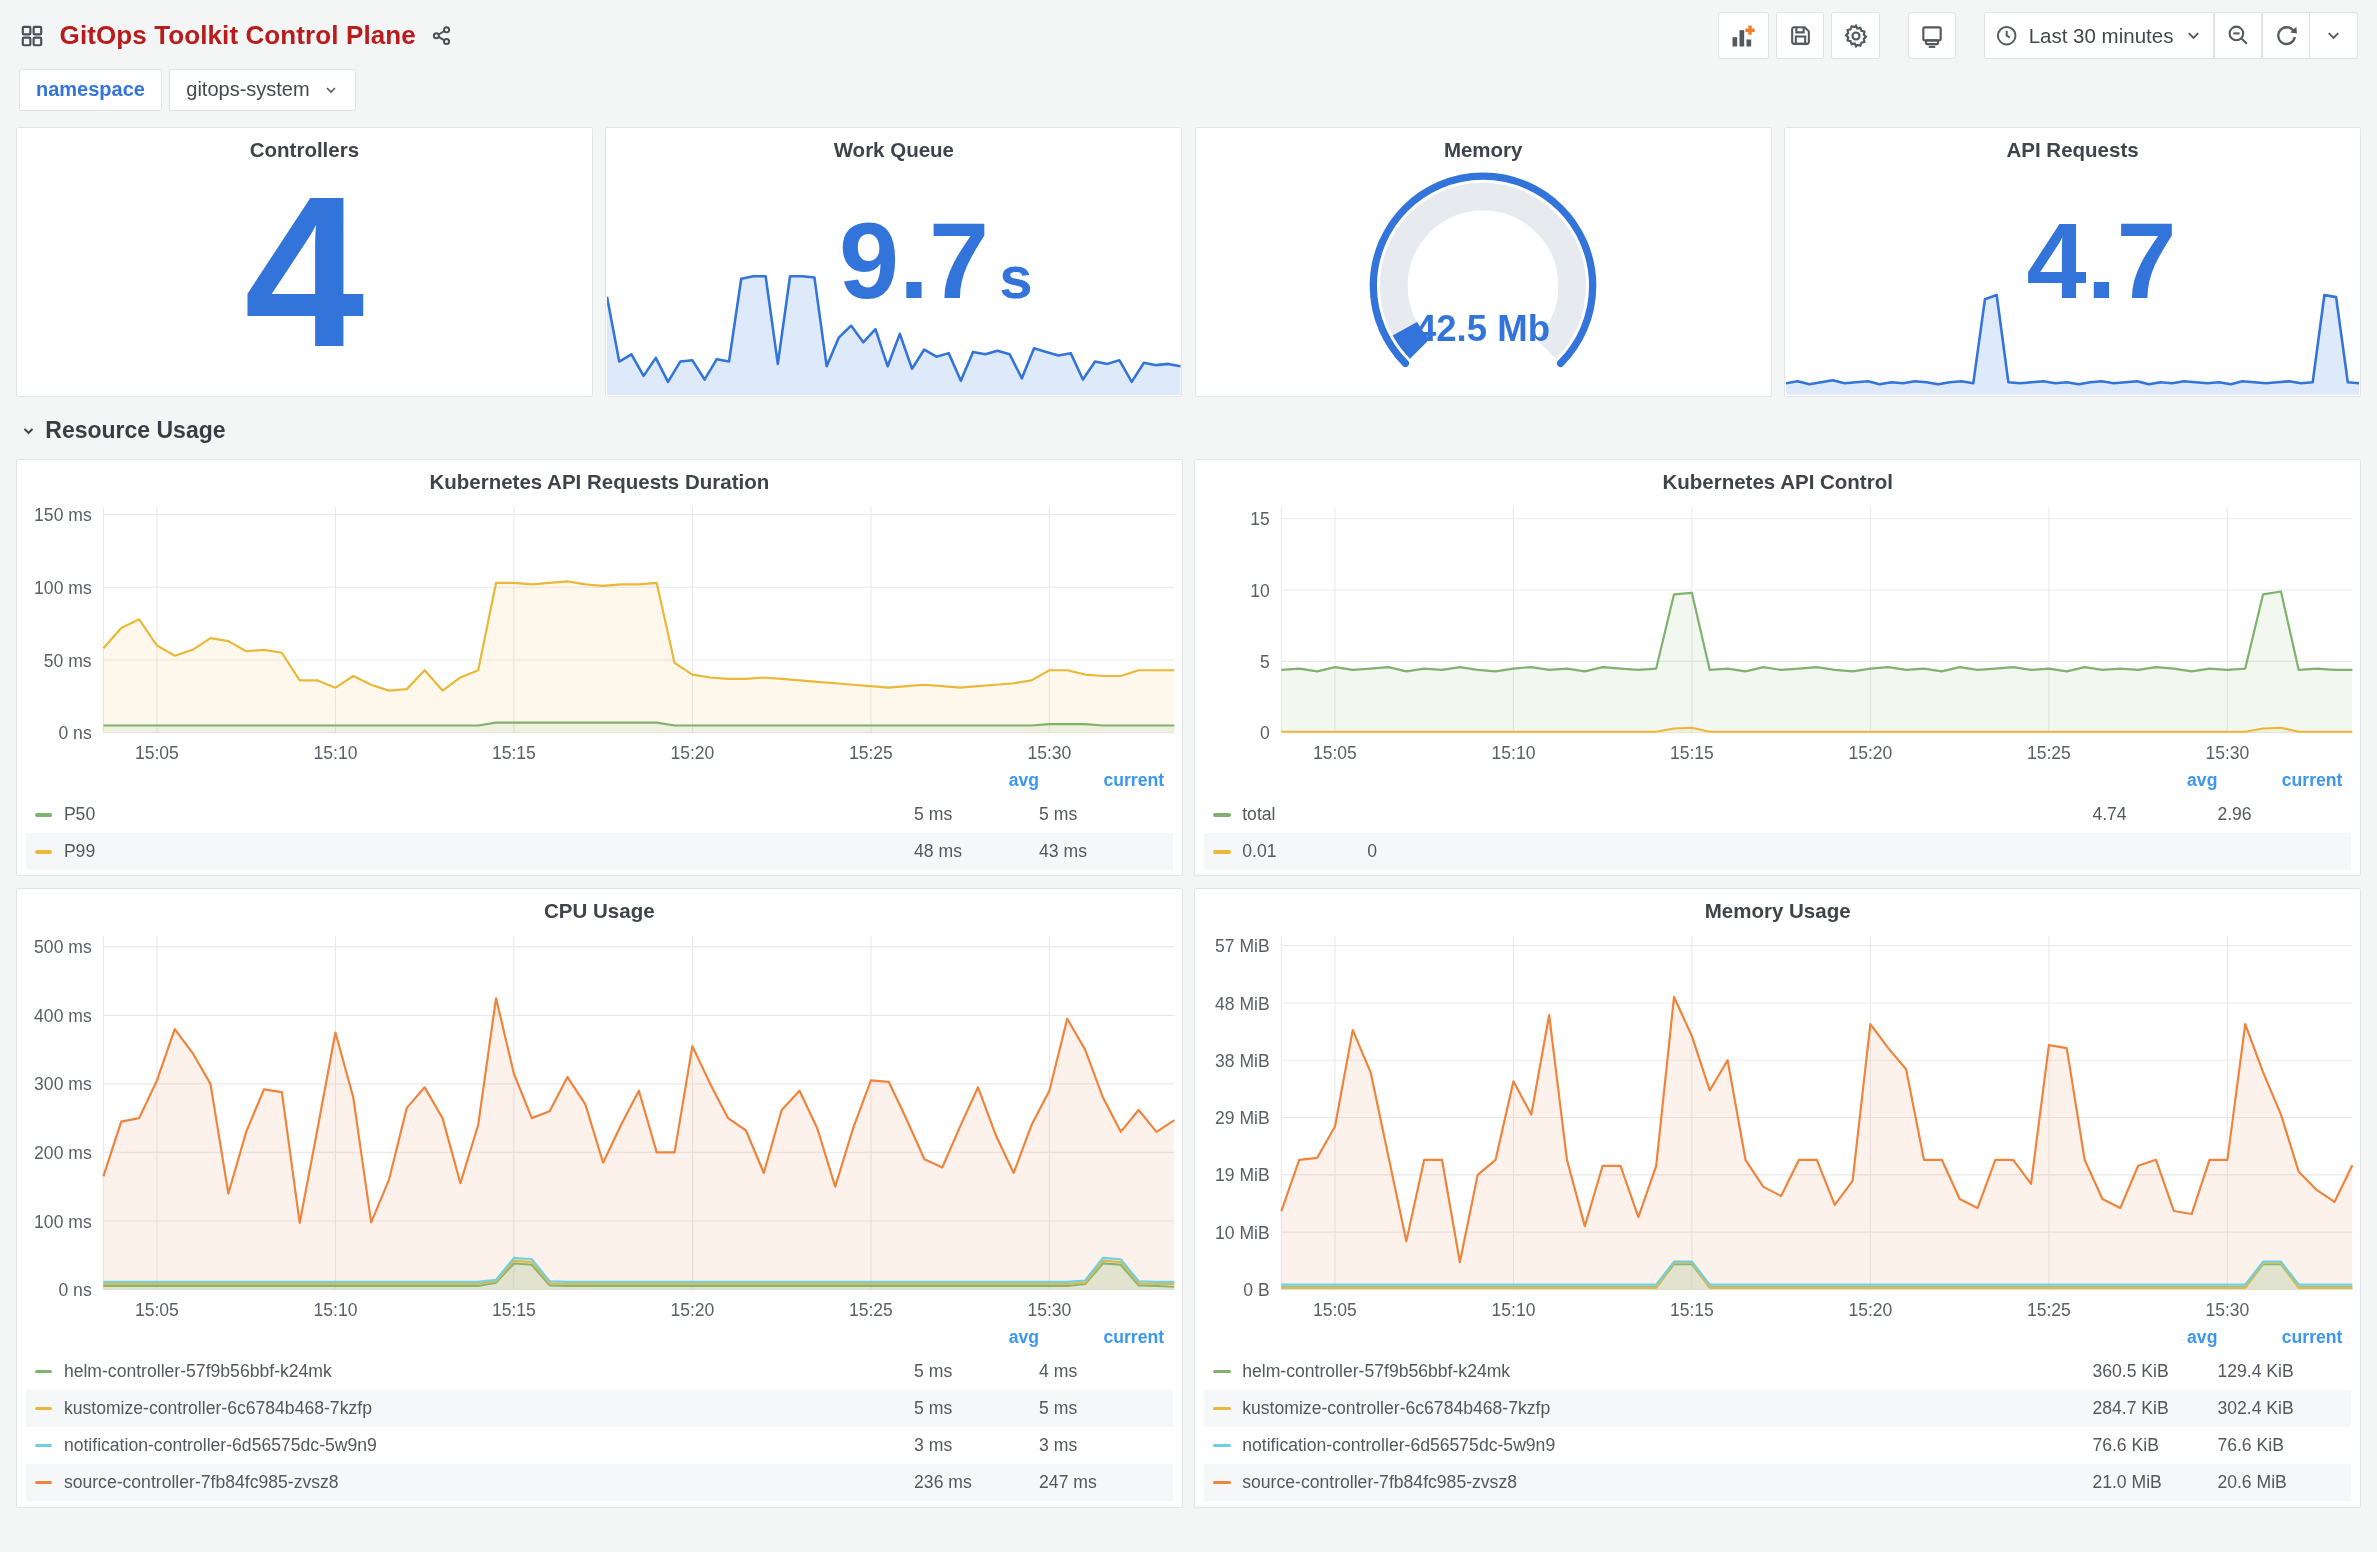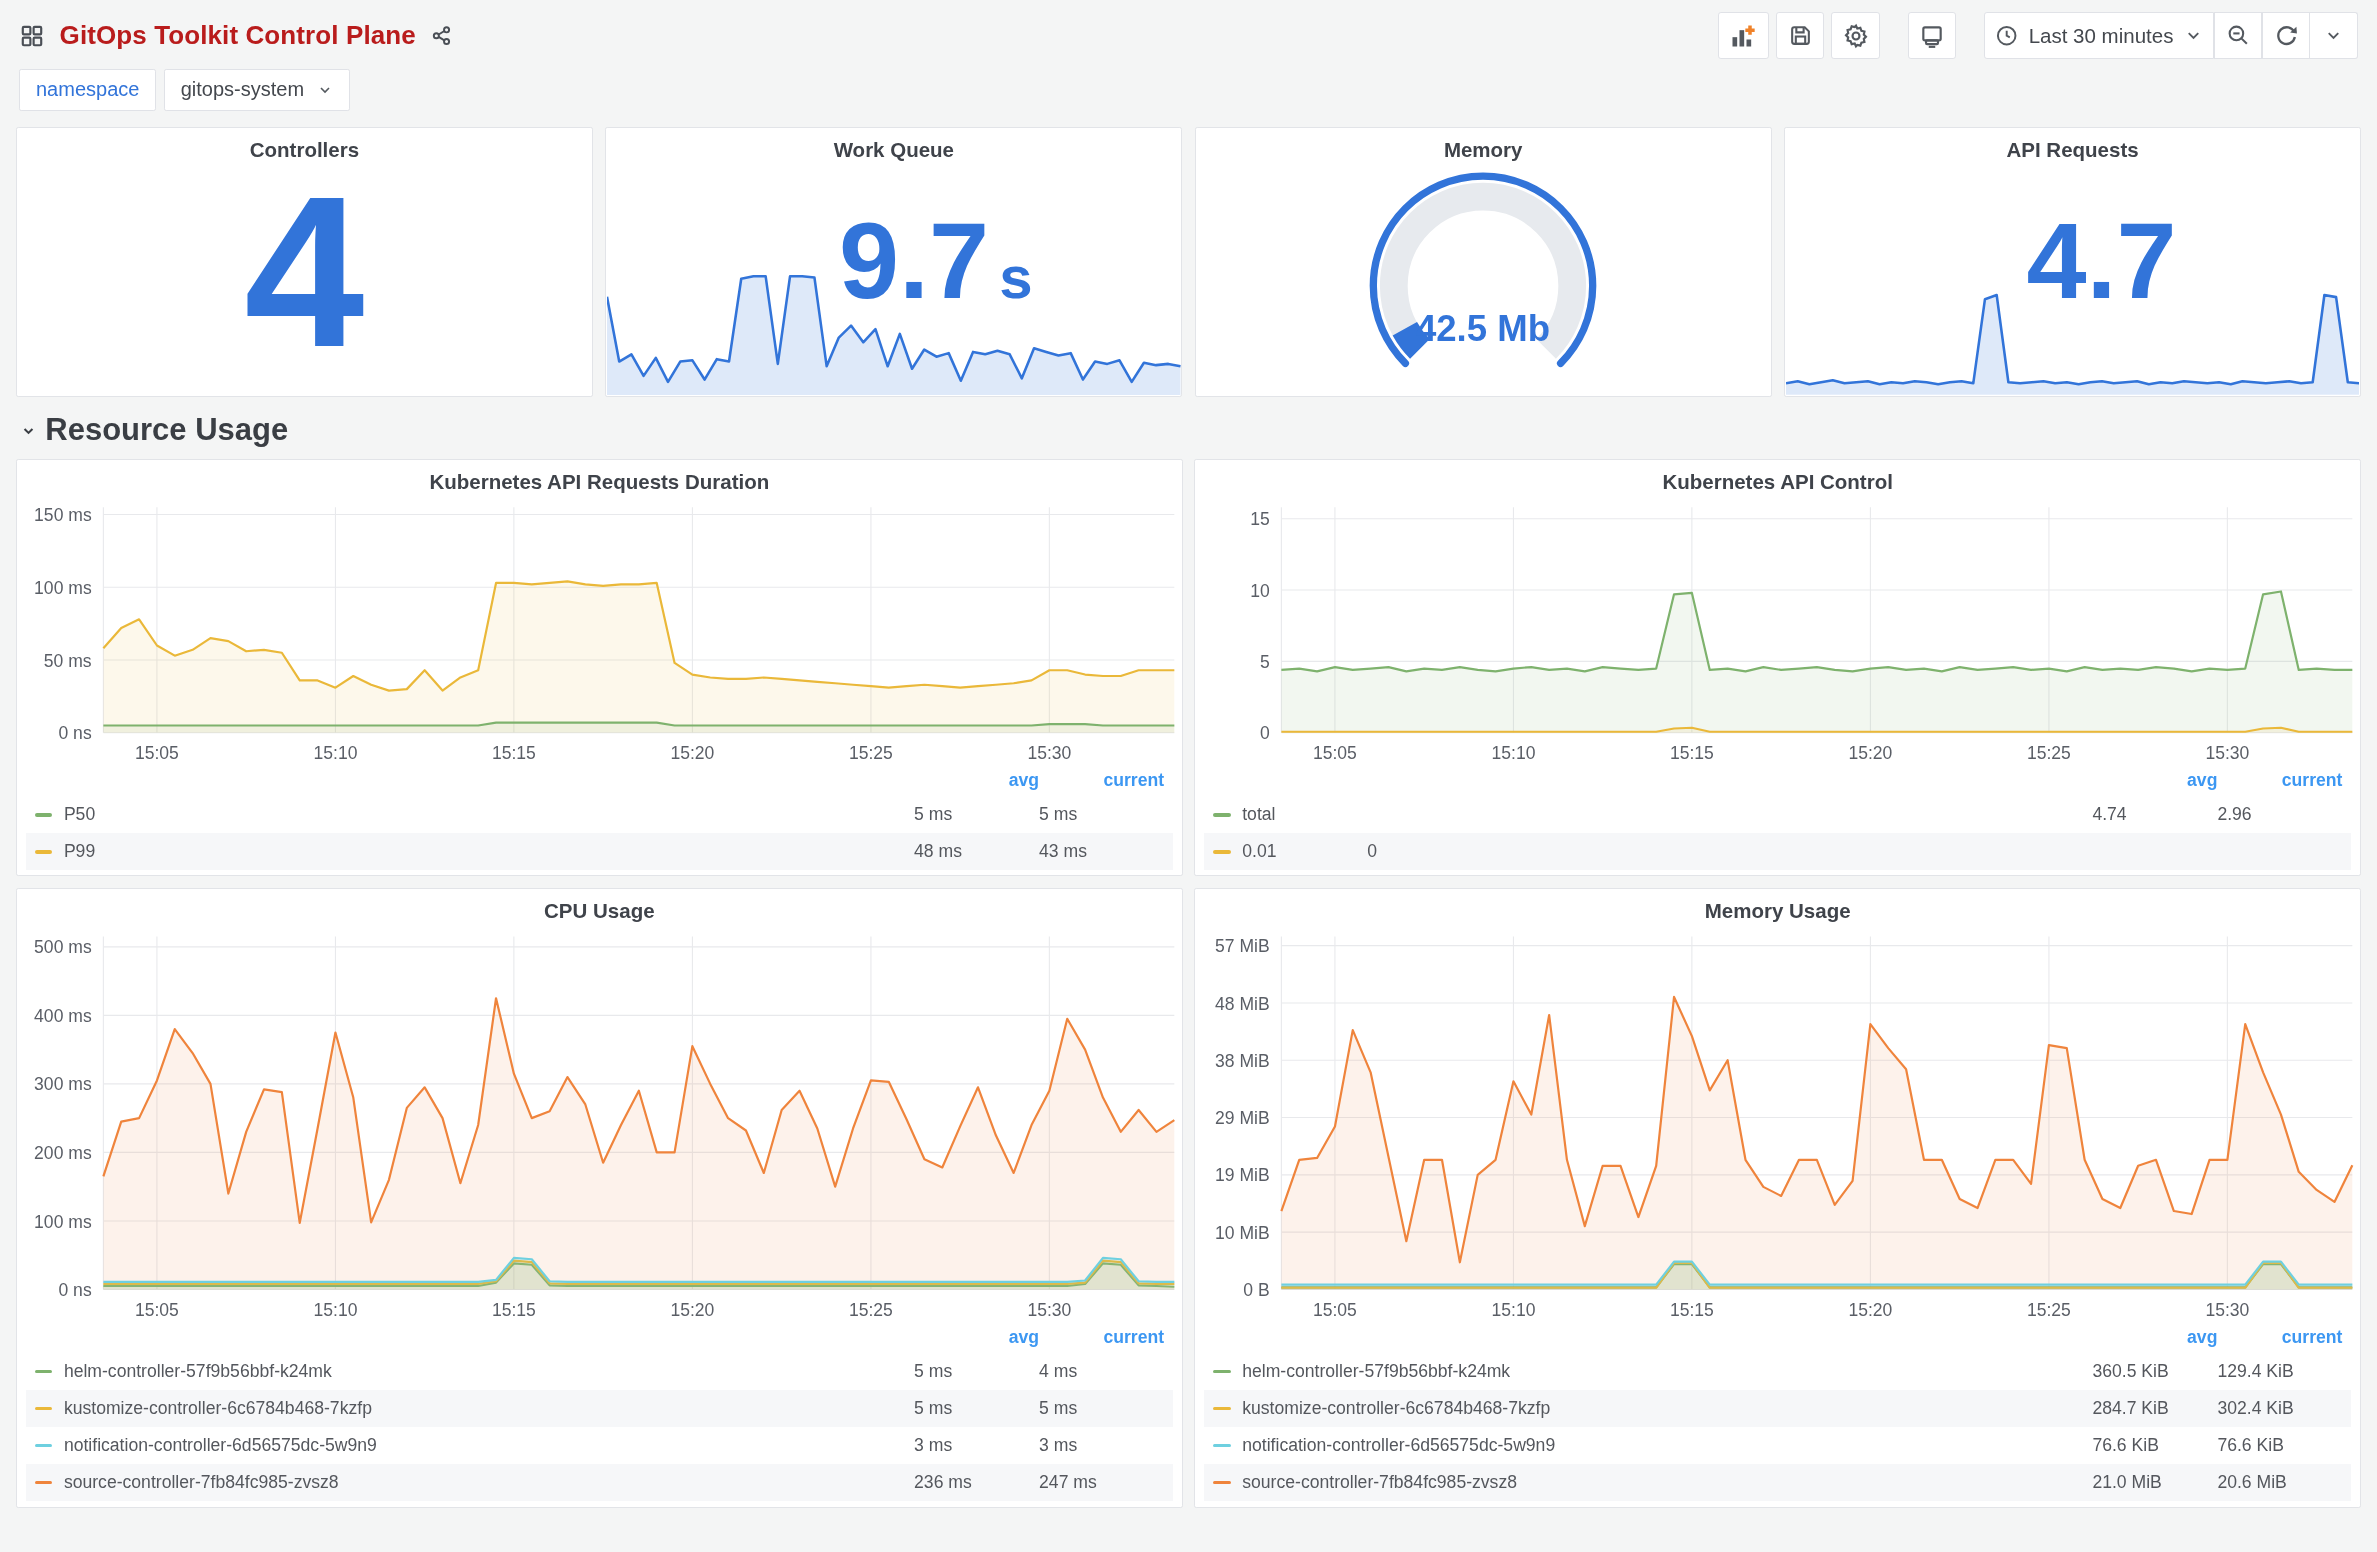--- a/index.html
+++ b/index.html
@@ -15,21 +15,21 @@
   .tb-group { display:flex; align-items:stretch; }
   .tb-group .tb-btn { border-radius:0; }
   .tb-group .tb-btn:first-child { border-radius:2.9px 0 0 2.9px; }
   .tb-group .tb-btn:last-child { border-radius:0 2.9px 2.9px 0; border-left:none; }
   .timepick { gap:10.3px; font-size:20.5px; font-weight:500; color:#44484E; }
   .spacer8 { width:13px; }
 
   
   .varrow { display:flex; gap:7.3px; margin:1.5px 19px 16px 19px; }
   .varbox { height:42px; background:#fff; border:0.7px solid #E0E2E7; border-radius:2.2px; display:flex; align-items:center; padding:0 16px; font-size:20px; }
-  .varlabel { color:#3274D9; font-weight:400; }
+  .varlabel { color:#3274D9; font-weight:700; }
   .varvalue { color:#44484E; gap:13px; font-weight:500; }
 
   
   .panel { background:#fff; border:0.7px solid #E2E4E8; border-radius:2.2px; position:relative; }
   .panel h2 { text-align:center; font-size:20.5px; font-weight:600; color:#3F434A; padding:10.3px 0 2.9px 0; }
 
   .statrow { display:grid; grid-template-columns:repeat(4,1fr); gap:12.5px; margin:8px 16px; height:270px; }
   .stat { overflow:hidden; }
   .big-value { position:absolute; inset:0; display:flex; align-items:center; justify-content:center; font-size:216px; font-weight:600; color:#3274D9; padding-top:19px; }
   .stat-value { position:absolute; left:0; right:0; display:flex; align-items:baseline; justify-content:center; color:#3274D9; font-weight:600; z-index:2; }
@@ -37,21 +37,21 @@
   .stat-value .unit { font-size:60px; margin-left:10.3px; }
   .wq-value { top:70px; transform:translateX(42px); }
   .api-value { top:70px; transform:translateX(29px); }
   .spark { position:absolute; left:0.7px; right:0.7px; bottom:0.7px; z-index:1; }
   .spark.wq { height:126px; }
   .spark.api { height:110px; }
   .gaugebox { position:absolute; left:50%; top:32px; transform:translateX(-50%); width:249px; height:234px; }
 
   
   .sectionrow { display:flex; align-items:center; gap:7.3px; margin:16px 19px 11.7px 19px; height:35px; color:#3A3E44; }
-  .section-title { font-size:31px; font-weight:700; }
+  .section-title { font-size:23px; font-weight:700; }
 
   
   .chartgrid { display:grid; grid-template-columns:1fr 1fr; gap:11.7px; margin:0 16px 11.7px 16px; }
   .row1 .panel { height:417px; }
   .row2 .panel { height:620px; }
   .plot { width:100%; }
   .row1 .plot { height:268px; }
   .row2 .plot { height:396px; }
 
   .legend { padding:0 8.8px 4.4px 8.8px; }

